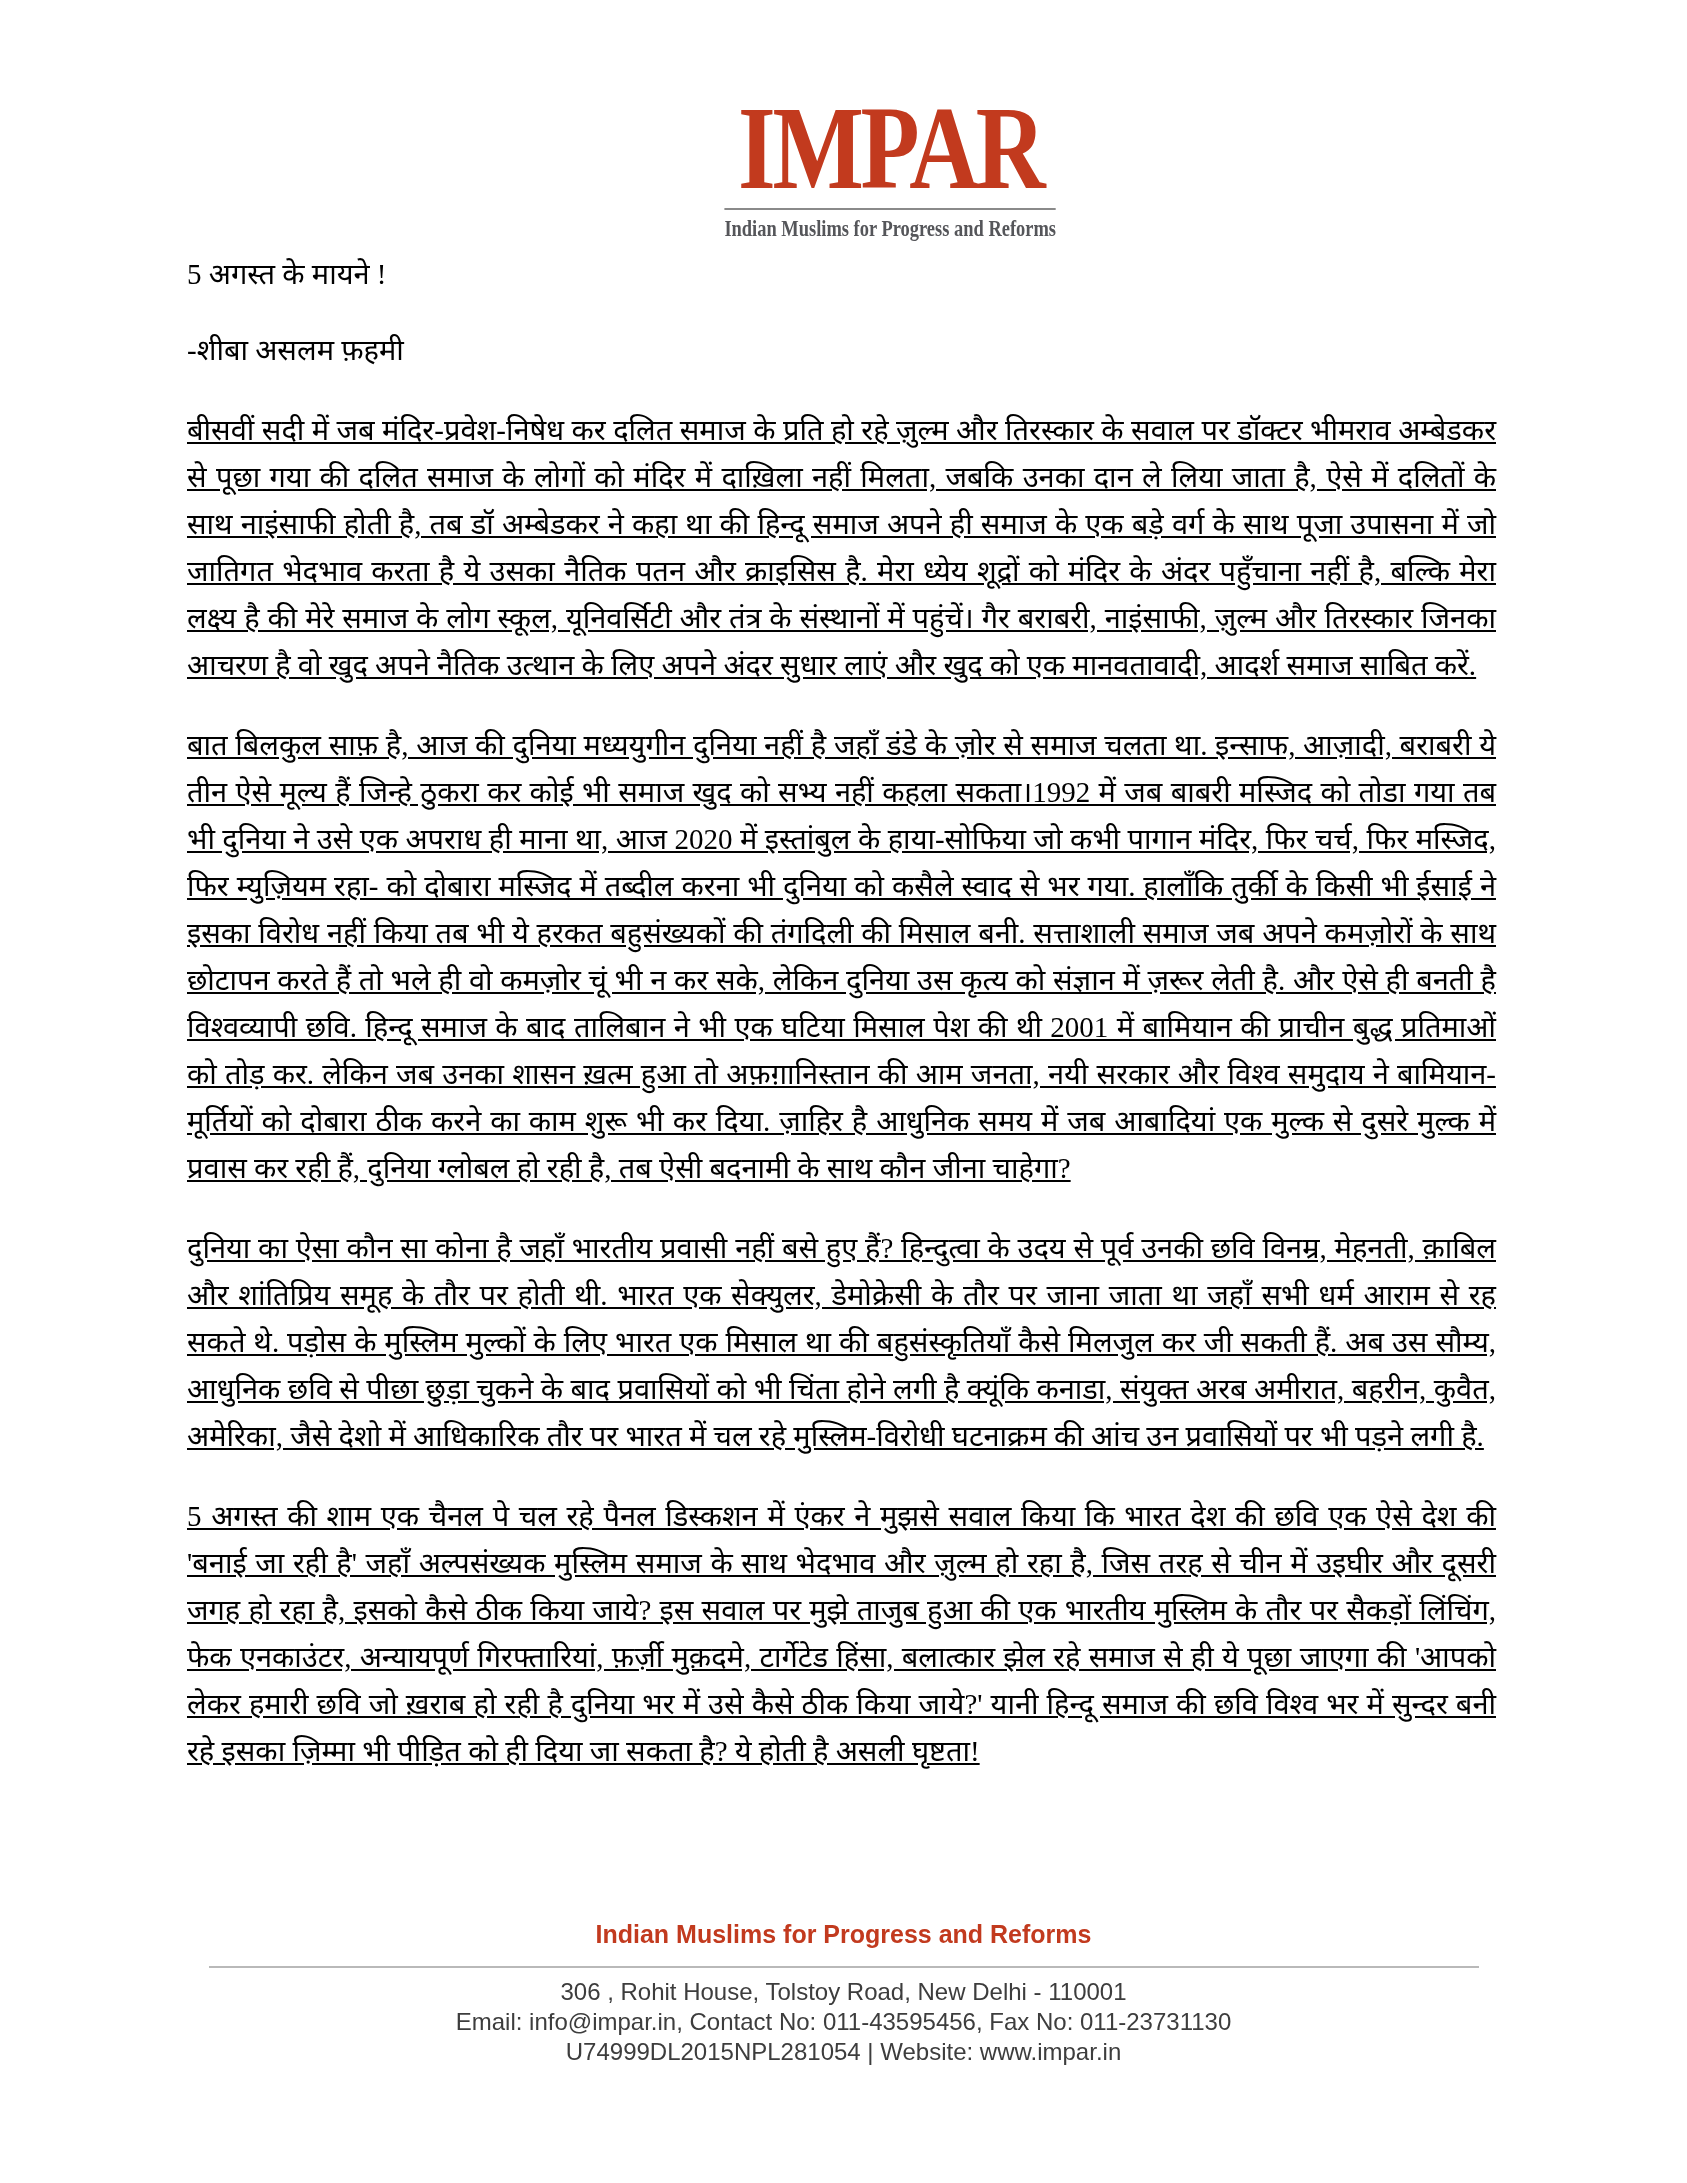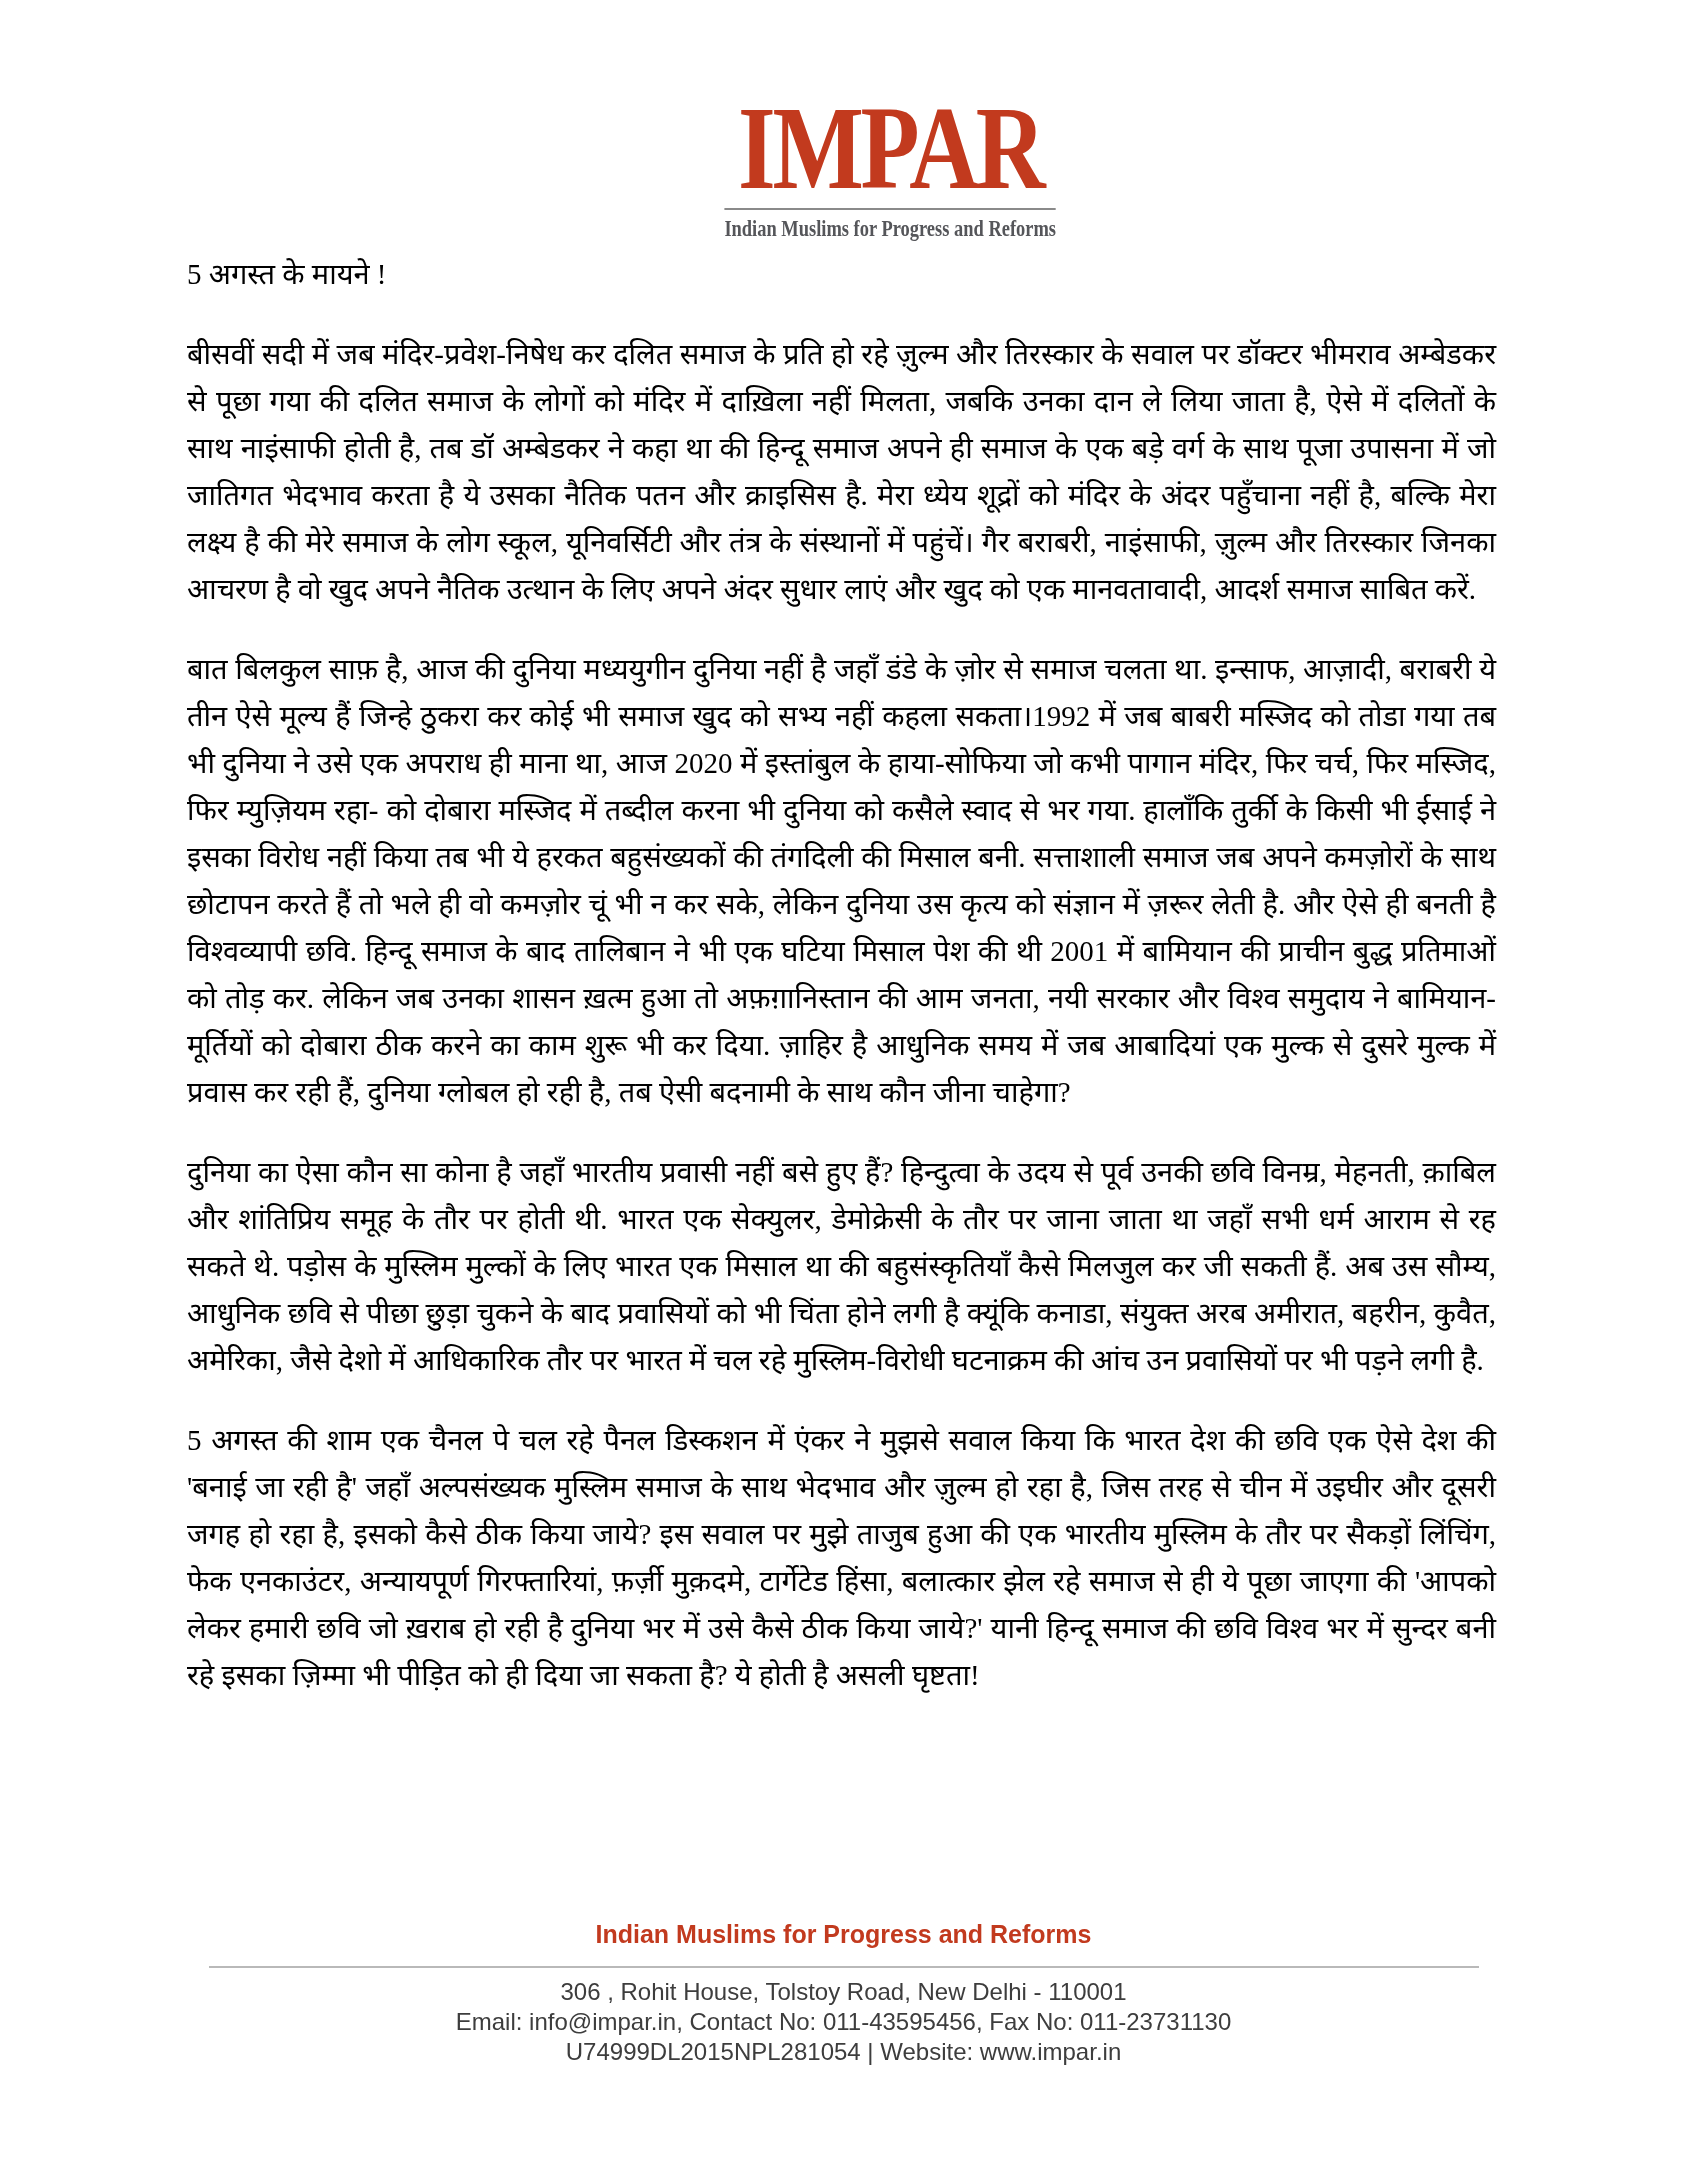--- a/index.html
+++ b/index.html
@@ -51,20 +51,21 @@
     left: 187px;
     width: 1317px;
     font-size: 29px;
     line-height: 47px;
   }
   .article-title { margin: 0; font-weight: normal; }
   .article-byline { margin: 29px 0 0 0; }
   .para {
     margin: 33px 8px 0 0;
     text-align: justify;
+    text-decoration: underline;
   }
 
   
   .footer {
     position: absolute;
     left: 0;
     top: 1920px;
     width: 100%;
     text-align: center;
   }
@@ -96,20 +97,21 @@
 
   <div class="logo-block">
     <div class="logo-inner">
       <div class="logo-title">IMPAR</div>
       <div class="logo-tagline">Indian Muslims for Progress and Reforms</div>
     </div>
   </div>
 
   <div class="article">
     <p class="article-title">5 अगस्त के मायने !</p>
+    <p class="article-byline">-शीबा असलम फ़हमी</p>
     <p class="para">बीसवीं सदी में जब मंदिर-प्रवेश-निषेध कर दलित समाज के प्रति हो रहे ज़ुल्म और तिरस्कार के सवाल पर डॉक्टर भीमराव अम्बेडकर से पूछा गया की दलित समाज के लोगों को मंदिर में दाख़िला नहीं मिलता, जबकि उनका दान ले लिया जाता है, ऐसे में दलितों के साथ नाइंसाफी होती है, तब डॉ अम्बेडकर ने कहा था की हिन्दू समाज अपने ही समाज के एक बड़े वर्ग के साथ पूजा उपासना में जो जातिगत भेदभाव करता है ये उसका नैतिक पतन और क्राइसिस है. मेरा ध्येय शूद्रों को मंदिर के अंदर पहुँचाना नहीं है, बल्कि मेरा लक्ष्य है की मेरे समाज के लोग स्कूल, यूनिवर्सिटी और तंत्र के संस्थानों में पहुंचें। गैर बराबरी, नाइंसाफी, ज़ुल्म और तिरस्कार जिनका आचरण है वो खुद अपने नैतिक उत्थान के लिए अपने अंदर सुधार लाएं और खुद को एक मानवतावादी, आदर्श समाज साबित करें.</p>
     <p class="para">बात बिलकुल साफ़ है, आज की दुनिया मध्ययुगीन दुनिया नहीं है जहाँ डंडे के ज़ोर से समाज चलता था. इन्साफ, आज़ादी, बराबरी ये तीन ऐसे मूल्य हैं जिन्हे ठुकरा कर कोई भी समाज खुद को सभ्य नहीं कहला सकता।1992 में जब बाबरी मस्जिद को तोडा गया तब भी दुनिया ने उसे एक अपराध ही माना था, आज 2020 में इस्तांबुल के हाया-सोफिया जो कभी पागान मंदिर, फिर चर्च, फिर मस्जिद, फिर म्युज़ियम रहा- को दोबारा मस्जिद में तब्दील करना भी दुनिया को कसैले स्वाद से भर गया. हालाँकि तुर्की के किसी भी ईसाई ने इसका विरोध नहीं किया तब भी ये हरकत बहुसंख्यकों की तंगदिली की मिसाल बनी. सत्ताशाली समाज जब अपने कमज़ोरों के साथ छोटापन करते हैं तो भले ही वो कमज़ोर चूं भी न कर सके, लेकिन दुनिया उस कृत्य को संज्ञान में ज़रूर लेती है. और ऐसे ही बनती है विश्वव्यापी छवि. हिन्दू समाज के बाद तालिबान ने भी एक घटिया मिसाल पेश की थी 2001 में बामियान की प्राचीन बुद्ध प्रतिमाओं को तोड़ कर. लेकिन जब उनका शासन ख़त्म हुआ तो अफ़ग़ानिस्तान की आम जनता, नयी सरकार और विश्व समुदाय ने बामियान-मूर्तियों को दोबारा ठीक करने का काम शुरू भी कर दिया. ज़ाहिर है आधुनिक समय में जब आबादियां एक मुल्क से दुसरे मुल्क में प्रवास कर रही हैं, दुनिया ग्लोबल हो रही है, तब ऐसी बदनामी के साथ कौन जीना चाहेगा?</p>
     <p class="para">दुनिया का ऐसा कौन सा कोना है जहाँ भारतीय प्रवासी नहीं बसे हुए हैं? हिन्दुत्वा के उदय से पूर्व उनकी छवि विनम्र, मेहनती, क़ाबिल और शांतिप्रिय समूह के तौर पर होती थी. भारत एक सेक्युलर, डेमोक्रेसी के तौर पर जाना जाता था जहाँ सभी धर्म आराम से रह सकते थे. पड़ोस के मुस्लिम मुल्कों के लिए भारत एक मिसाल था की बहुसंस्कृतियाँ कैसे मिलजुल कर जी सकती हैं. अब उस सौम्य, आधुनिक छवि से पीछा छुड़ा चुकने के बाद प्रवासियों को भी चिंता होने लगी है क्यूंकि कनाडा, संयुक्त अरब अमीरात, बहरीन, कुवैत, अमेरिका, जैसे देशो में आधिकारिक तौर पर भारत में चल रहे मुस्लिम-विरोधी घटनाक्रम की आंच उन प्रवासियों पर भी पड़ने लगी है.</p>
     <p class="para">5 अगस्त की शाम एक चैनल पे चल रहे पैनल डिस्कशन में एंकर ने मुझसे सवाल किया कि भारत देश की छवि एक ऐसे देश की 'बनाई जा रही है' जहाँ अल्पसंख्यक मुस्लिम समाज के साथ भेदभाव और ज़ुल्म हो रहा है, जिस तरह से चीन में उइघीर और दूसरी जगह हो रहा है, इसको कैसे ठीक किया जाये? इस सवाल पर मुझे ताजुब हुआ की एक भारतीय मुस्लिम के तौर पर सैकड़ों लिंचिंग, फेक एनकाउंटर, अन्यायपूर्ण गिरफ्तारियां, फ़र्ज़ी मुक़दमे, टार्गेटेड हिंसा, बलात्कार झेल रहे समाज से ही ये पूछा जाएगा की 'आपको लेकर हमारी छवि जो ख़राब हो रही है दुनिया भर में उसे कैसे ठीक किया जाये?' यानी हिन्दू समाज की छवि विश्व भर में सुन्दर बनी रहे इसका ज़िम्मा भी पीड़ित को ही दिया जा सकता है? ये होती है असली घृष्टता!</p>
   </div>
 
   <div class="footer">
     <p class="footer-org">Indian Muslims for Progress and Reforms</p>
     <hr class="footer-divider">
     <div class="footer-lines">

